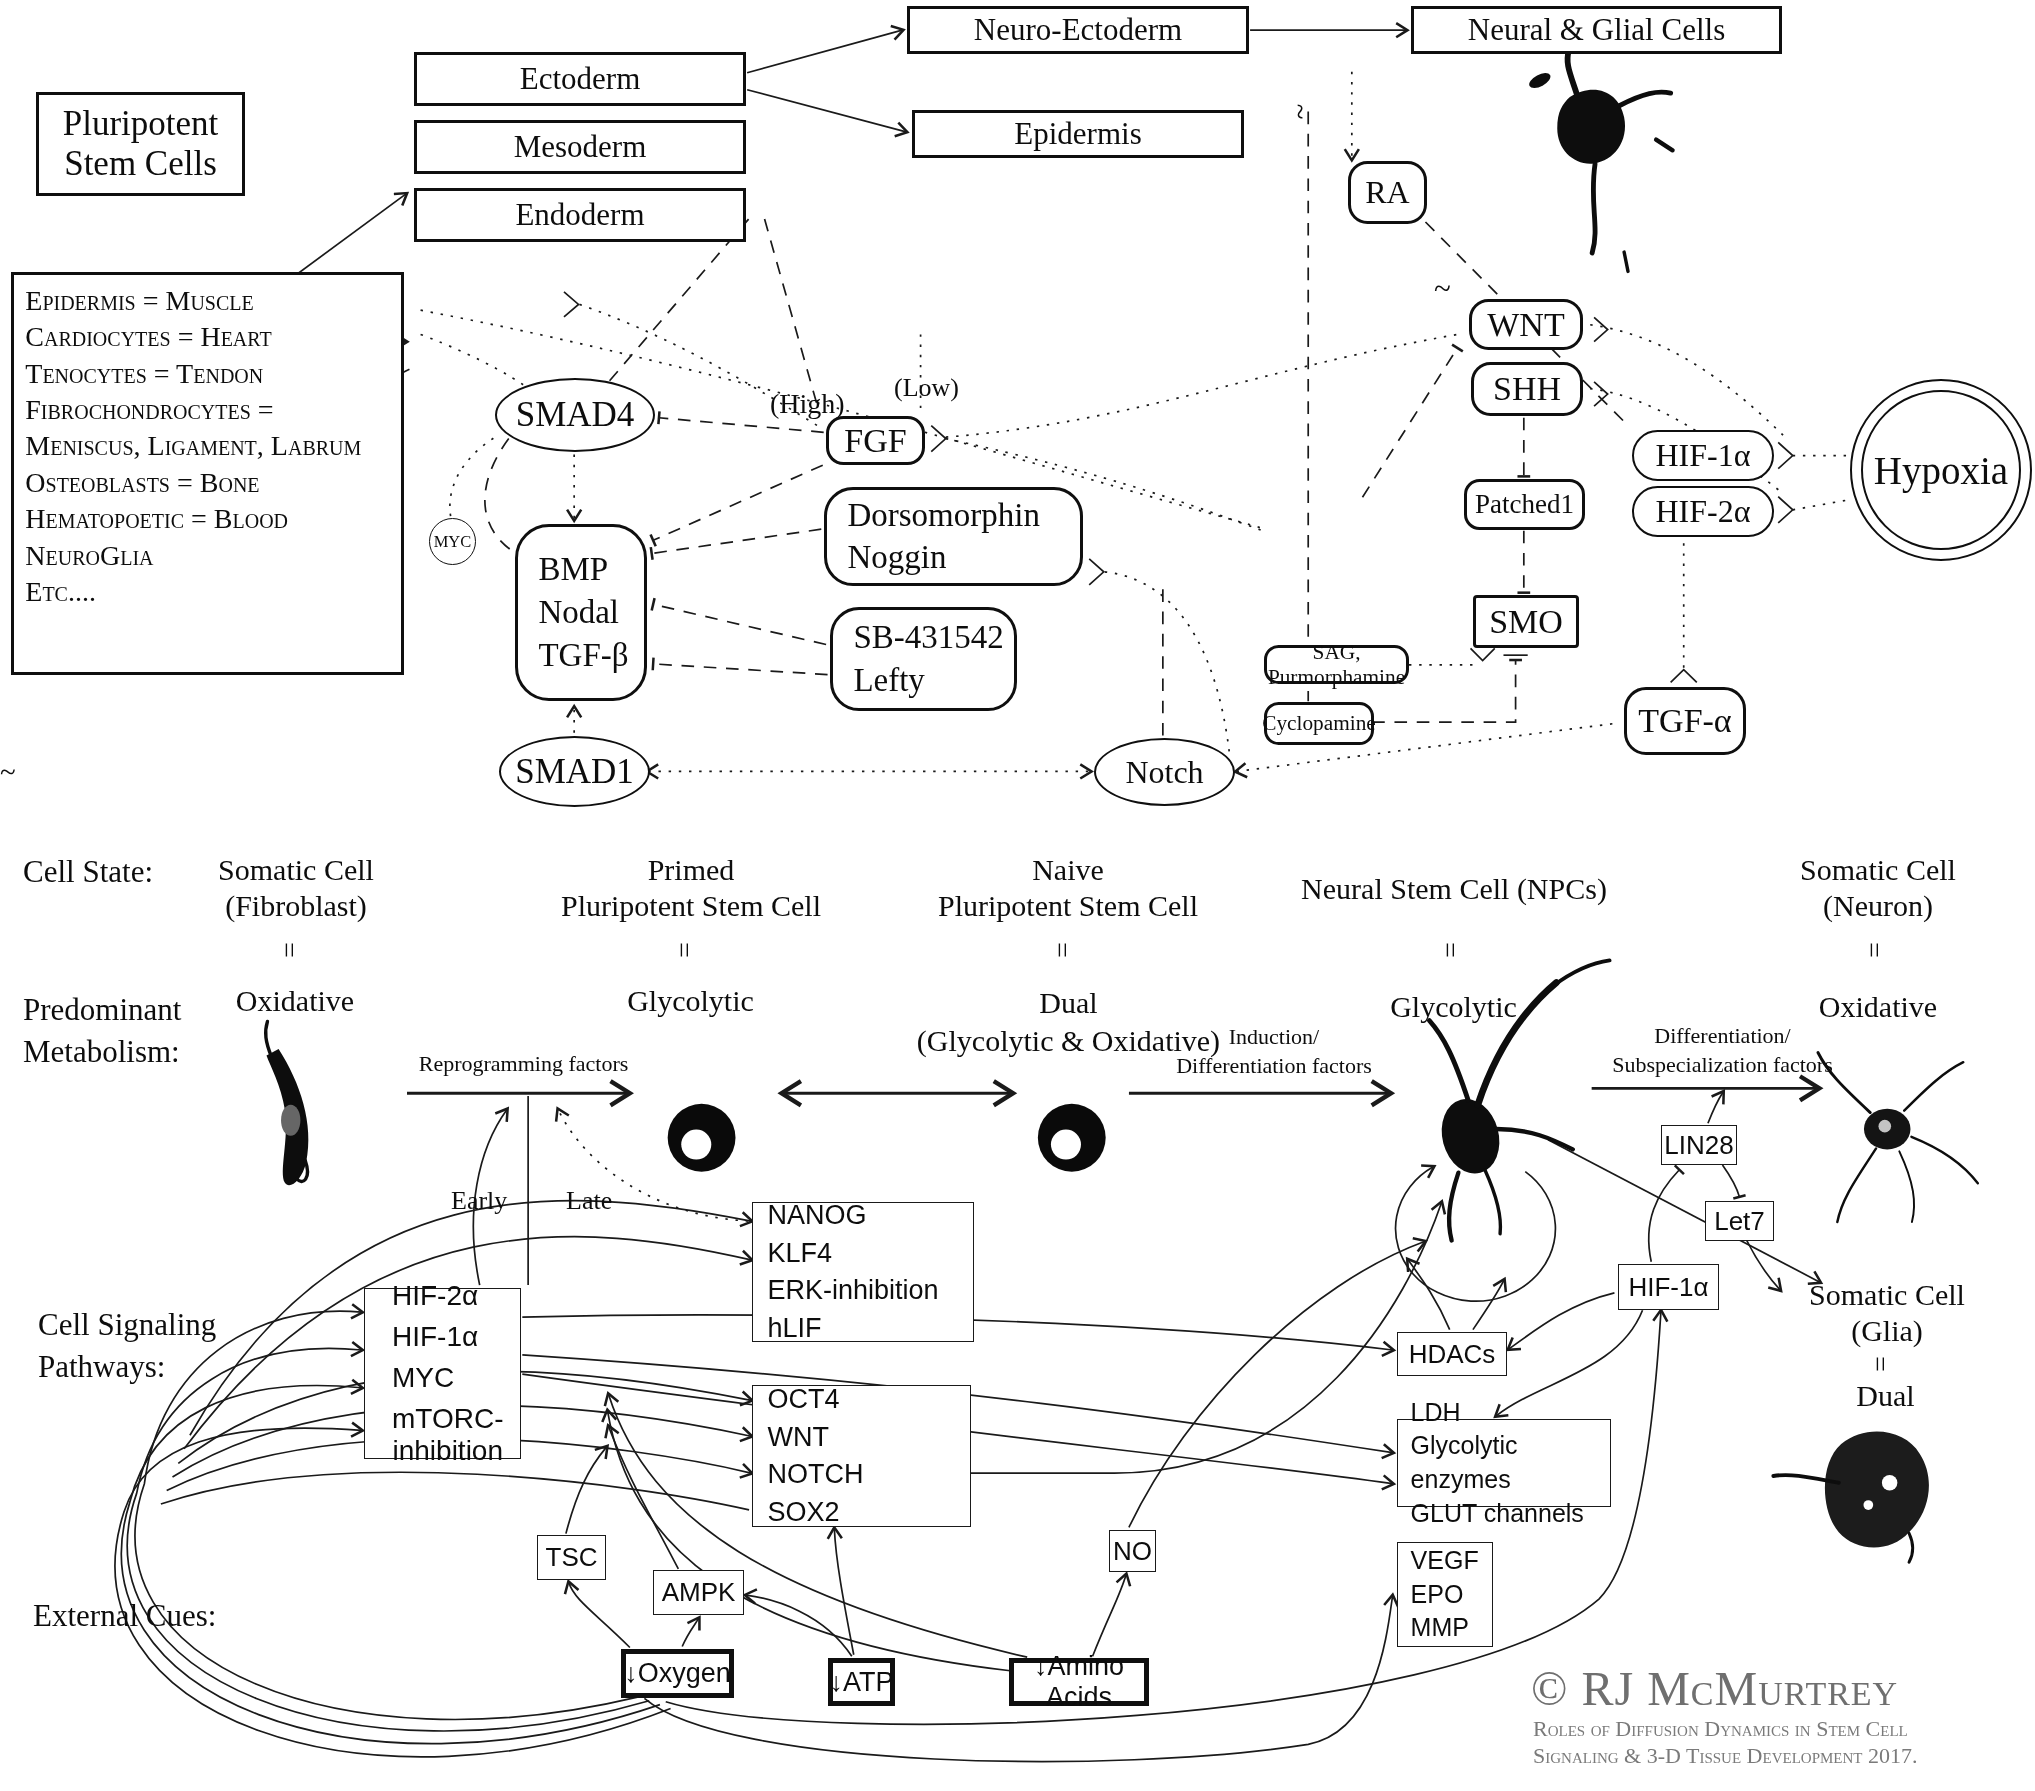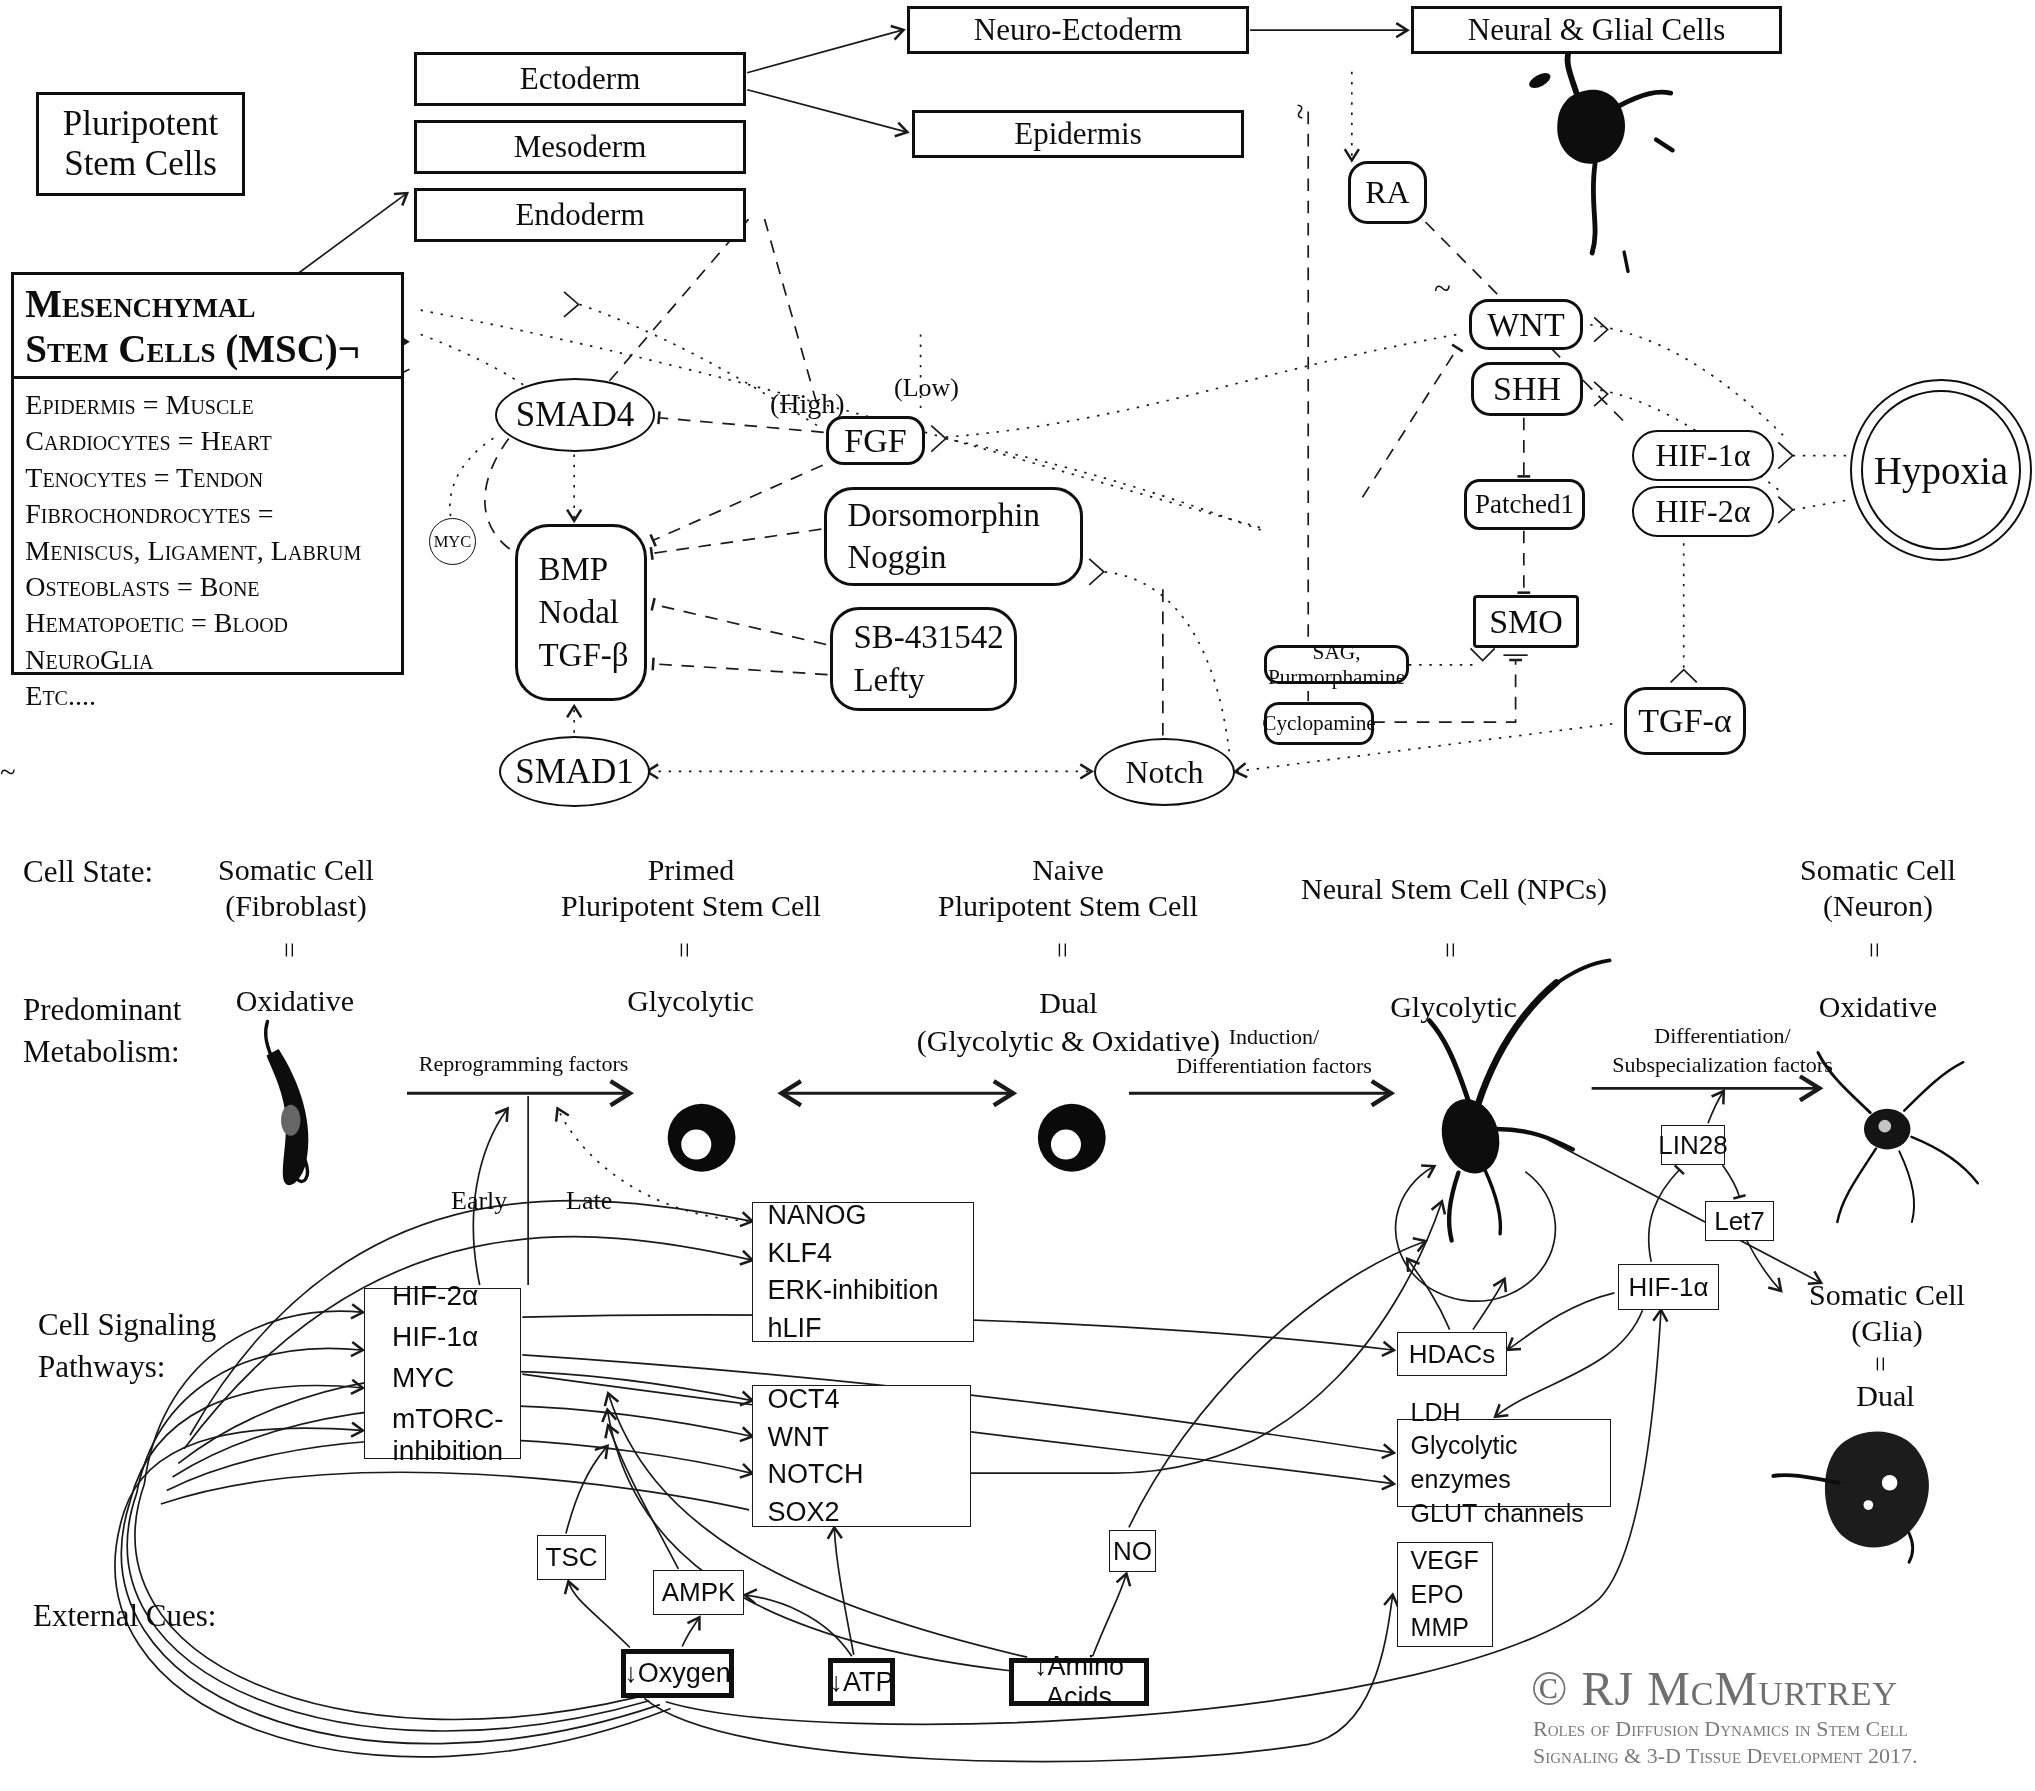--- a/index.html
+++ b/index.html
@@ -217,22 +217,20 @@
   <div class="node sbox" style="left:414px;top:120px;width:332px;height:54px;">Mesoderm</div>
   <div class="node sbox" style="left:414px;top:188px;width:332px;height:54px;">Endoderm</div>
 
   <div class="node sbox" style="left:907px;top:5.8px;width:342px;height:48px;">Neuro-Ectoderm</div>
   <div class="node sbox" style="left:912px;top:110px;width:332px;height:48px;">Epidermis</div>
   <div class="node sbox" style="left:1411px;top:5.8px;width:371px;height:48px;">Neural &amp; Glial Cells</div>
 
   <div class="node rbox" style="left:1348px;top:161px;width:79px;height:63px;border-radius:19.4px;">RA</div>
 
   <div class="node" style="left:10.7px;top:272px;width:393px;height:403px;border:3.4px solid #0f0f0f;flex-direction:column;align-items:stretch;justify-content:flex-start;">
-    <div class="msc-title">Mesenchymal
-Stem Cells (MSC)¬</div>
     <div class="msc-list">
       <div>Epidermis = Muscle</div>
       <div>Cardiocytes = Heart</div>
       <div>Tenocytes = Tendon</div>
       <div>Fibrochondrocytes =</div>
       <div>Meniscus, Ligament, Labrum</div>
       <div>Osteoblasts = Bone</div>
       <div>Hematopoetic = Blood</div>
       <div>NeuroGlia</div>
       <div>Etc....</div>
@@ -350,21 +348,21 @@
   <div class="node cue" style="left:1009px;top:1658px;width:140px;height:48px;">↓Amino Acids</div>
 
   <div class="node bbox" style="left:1397px;top:1332px;width:110px;height:44px;">HDACs</div>
   <div class="node bbox pre leftal" style="left:1397px;top:1419px;width:214px;height:88px;padding-left:12.6px;font-size:25px;line-height:1.35;">LDH
 Glycolytic enzymes
 GLUT channels</div>
   <div class="node bbox pre leftal" style="left:1397px;top:1542px;width:96px;height:105px;padding-left:12.6px;font-size:25px;line-height:1.35;">VEGF
 EPO
 MMP</div>
 
-  <div class="node bbox" style="left:1661px;top:1125px;width:64px;height:40px;">LIN28</div>
+  <div class="node bbox" style="left:1661px;top:1125px;width:76px;height:40px;">LIN28</div>
   <div class="node bbox" style="left:1705px;top:1201px;width:69px;height:40px;">Let7</div>
   <div class="node bbox" style="left:1618px;top:1264px;width:101px;height:46px;">HIF-1α</div>
 
   <div class="lab pre" style="left:1783px;top:1277px;width:208px;font-size:30px;text-align:center;line-height:1.2;">Somatic Cell
 (Glia)</div>
   <div class="veq" style="left:1872px;top:1348px;">=</div>
   <div class="lab" style="left:1837px;top:1379px;width:97px;font-size:30px;text-align:center;">Dual</div>
 
   <div class="lab credit" style="left:1531px;top:1661px;font-size:48px;letter-spacing:1px;">© RJ McMurtrey</div>
   <div class="lab credit" style="left:1533px;top:1716px;font-size:22px;color:#7a7a7a;">Roles of Diffusion Dynamics in Stem Cell</div>

